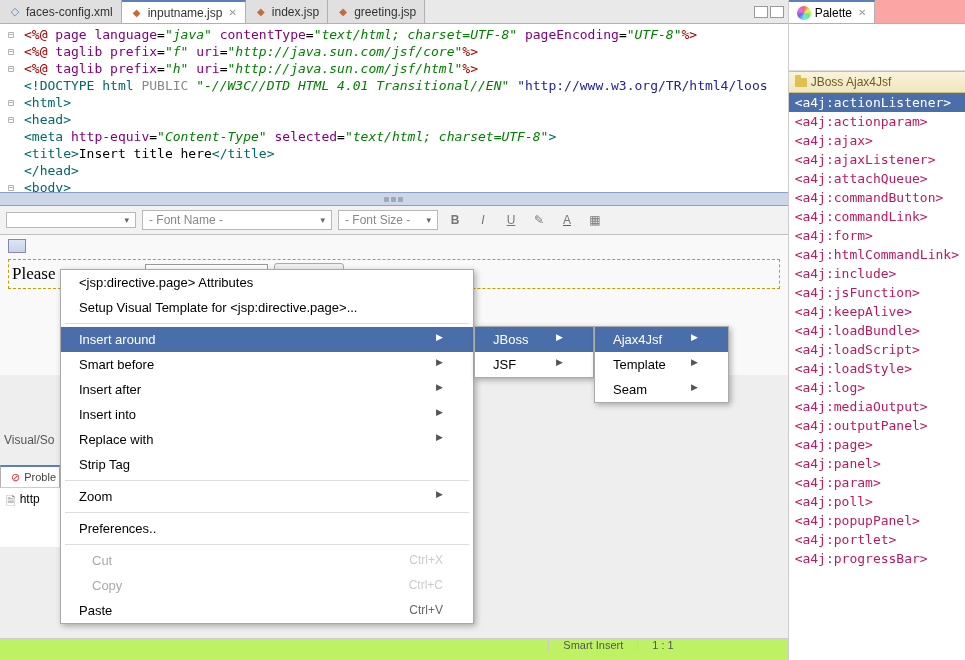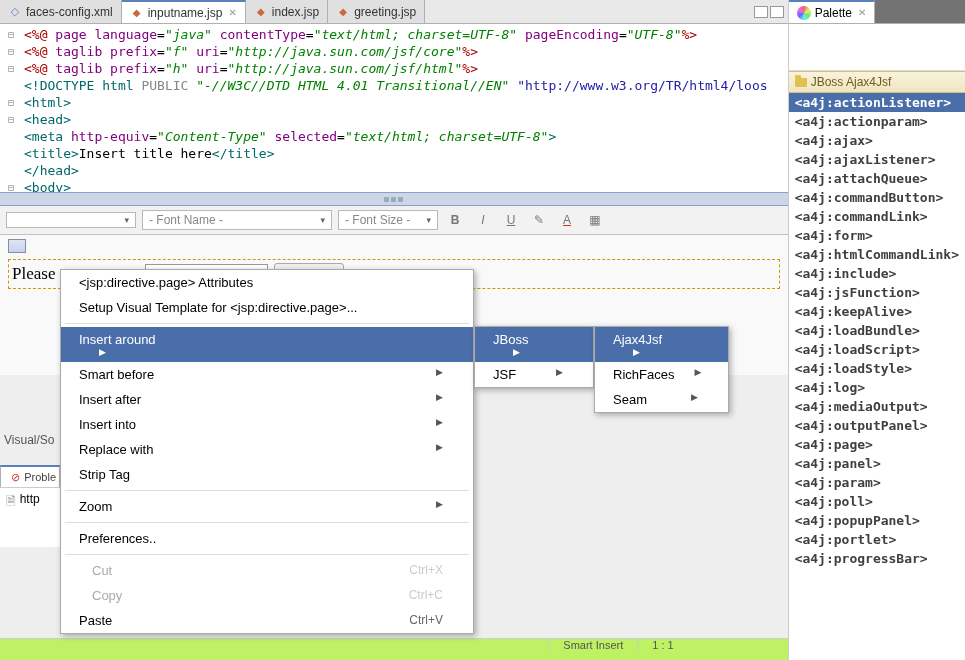--- a/index.html
+++ b/index.html
@@ -32,37 +32,37 @@
 .preview{background:#f9f9f9;padding:6px 8px 0 8px;position:relative;height:140px;}
 .preview-outline{border:1px dashed #c69c00;padding:0;}
 .preview-row{display:flex;align-items:center;gap:6px;padding:3px;}
 .pv-label{font-family:"Times New Roman",serif;font-size:17px;}
 .pv-input{border:1px solid #999;background:#fff;padding:2px 4px;font-size:12px;color:#666;font-family:Arial;}
 .pv-btn{border:1px solid #aaa;border-radius:3px;padding:3px 8px;background:#f0f0f0;font-size:12px;}
 
 .context-menu{position:absolute;background:#fff;border:1px solid #aaa;box-shadow:2px 2px 6px rgba(0,0,0,0.3);z-index:50;font-size:13px;}
 .ctx-item{padding:5px 30px 5px 18px;display:flex;justify-content:space-between;align-items:flex-start;cursor:default;white-space:nowrap;}
 .ctx-item.disabled{color:#aaa;padding-left:31px;}
-.ctx-item.sel{background:#4a6ea9;color:#fff;flex-direction:column;}
+.ctx-item.sel{background:#4a6ea9;color:#fff;}
 .ctx-item .arrow{font-size:9px;color:#555;margin-left:20px;}
 .ctx-item.sel .arrow{color:#fff;}
 .ctx-sep{height:1px;background:#ddd;margin:3px 4px;}
 .ctx-shortcut{color:#666;font-size:12px;margin-left:18px;}
 .ctx-item.disabled .ctx-shortcut{color:#ccc;}
 
 .status-bar{height:22px;background:#bef264;border-top:1px solid #ccc;display:flex;align-items:flex-start;font-size:11px;color:#555;}
 .status-cell{padding:0 14px;border-left:1px solid #ccc;}
 .bottom-tab{padding:0 10px;display:flex;align-items:center;gap:4px;height:100%;border-right:1px solid #b0b0b0;font-size:11px;color:#444;}
 
-.palette-tab-bar{display:flex;background:#737373;border-bottom:1px solid #b0b0b0;height:24px;align-items:stretch;}
+.palette-tab-bar{display:flex;background:#fca5a5;border-bottom:1px solid #b0b0b0;height:24px;align-items:stretch;}
 .palette-tab{display:flex;align-items:center;gap:4px;padding:0 8px;background:#fff;border-top:2px solid #5a7fbc;border-right:1px solid #b0b0b0;font-size:12px;}
-.palette-body{flex:1;overflow:hidden;font-weight:bold;}
+.palette-body{flex:1;overflow:hidden;}
 .drawer-header{background:linear-gradient(#f9f3dc,#f0e6be);border:1px solid #d0c080;border-left:0;border-right:0;padding:3px 6px;font-size:12px;color:#6d5c20;display:flex;align-items:center;gap:4px;}
 .tag-list{}
-.tag-item{padding:2px 6px;font-size:13px;font-family:"DejaVu Sans Mono",monospace;color:#404040;cursor:pointer;}
+.tag-item{padding:2px 6px;font-size:13px;font-family:"DejaVu Sans Mono",monospace;color:#be185d;cursor:pointer;}
 .tag-item.sel{background:#4a6ea9;color:#fff;}
 
 .icon-box{width:14px;height:14px;display:inline-flex;align-items:center;justify-content:center;}
 .icon-file{color:#5a7fbc;font-size:11px;}
 .icon-code{color:#c76b3a;font-size:10px;}
 .icon-palette{width:14px;height:14px;border-radius:7px;background:conic-gradient(#e66,#ee6,#6e6,#6ee,#66e,#e6e,#e66);position:relative;}
 .icon-folder{width:12px;height:9px;background:#e0c050;border-radius:1px;position:relative;display:inline-block;}
 .icon-folder:before{content:"";position:absolute;top:-3px;left:0;width:6px;height:3px;background:#e0c050;border-radius:1px 1px 0 0;}
 </style>
 </head>
@@ -221,21 +221,21 @@
             <span class="arrow">▶</span>
           </div>
       </div>
 
       <div class="context-menu" style="left:594px;top:91px;width:135px">
         <div class="ctx-item sel">
             <span>Ajax4Jsf</span>
             <span class="arrow">▶</span>
           </div>
         <div class="ctx-item">
-            <span>RichFaces</span>
+            <span>Template</span>
             <span class="arrow">▶</span>
           </div>
         <div class="ctx-item">
             <span>Seam</span>
             <span class="arrow">▶</span>
           </div>
       </div>
 
     </div>
 

